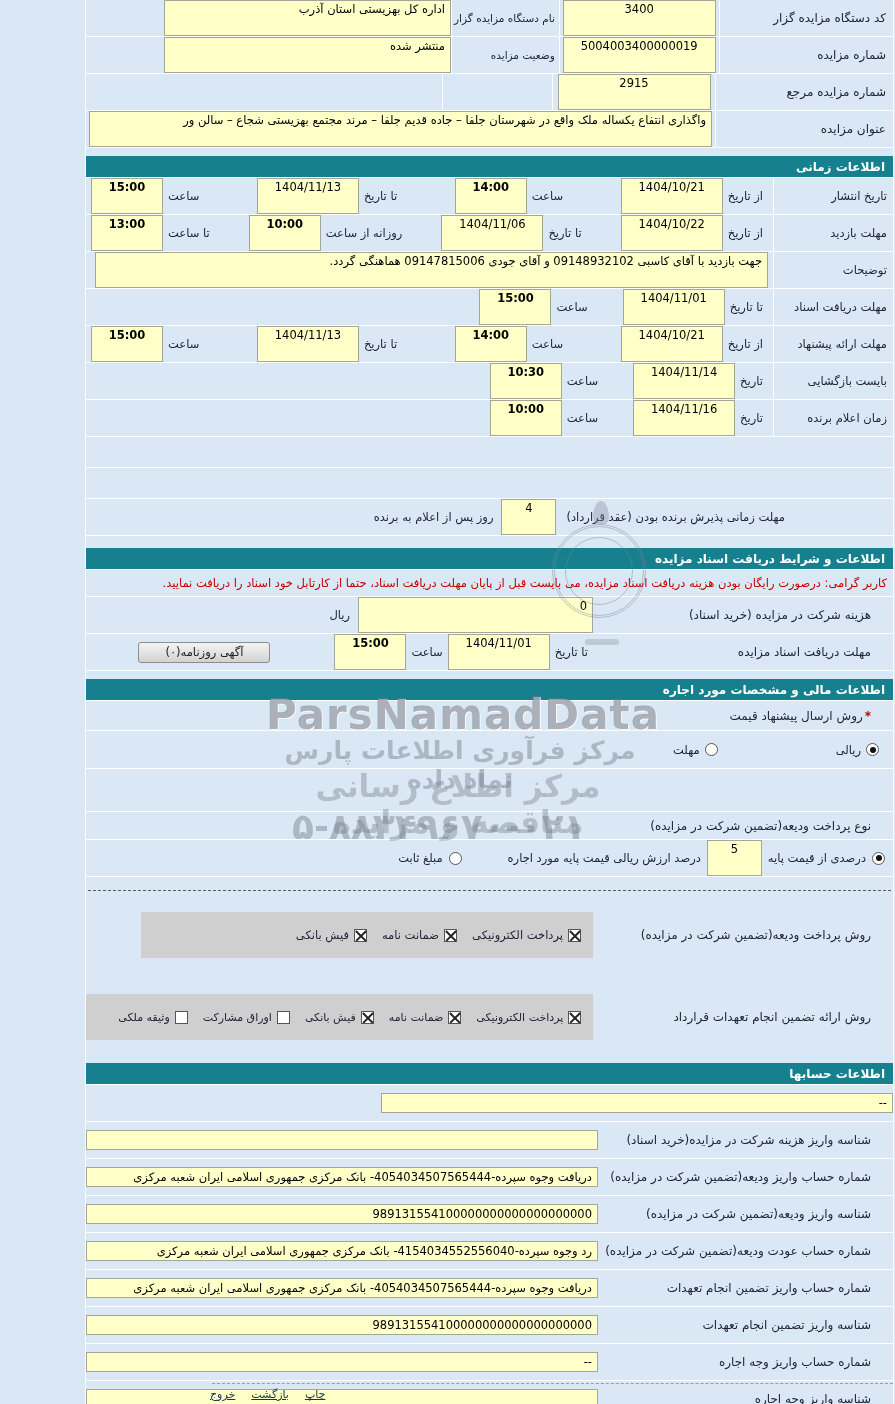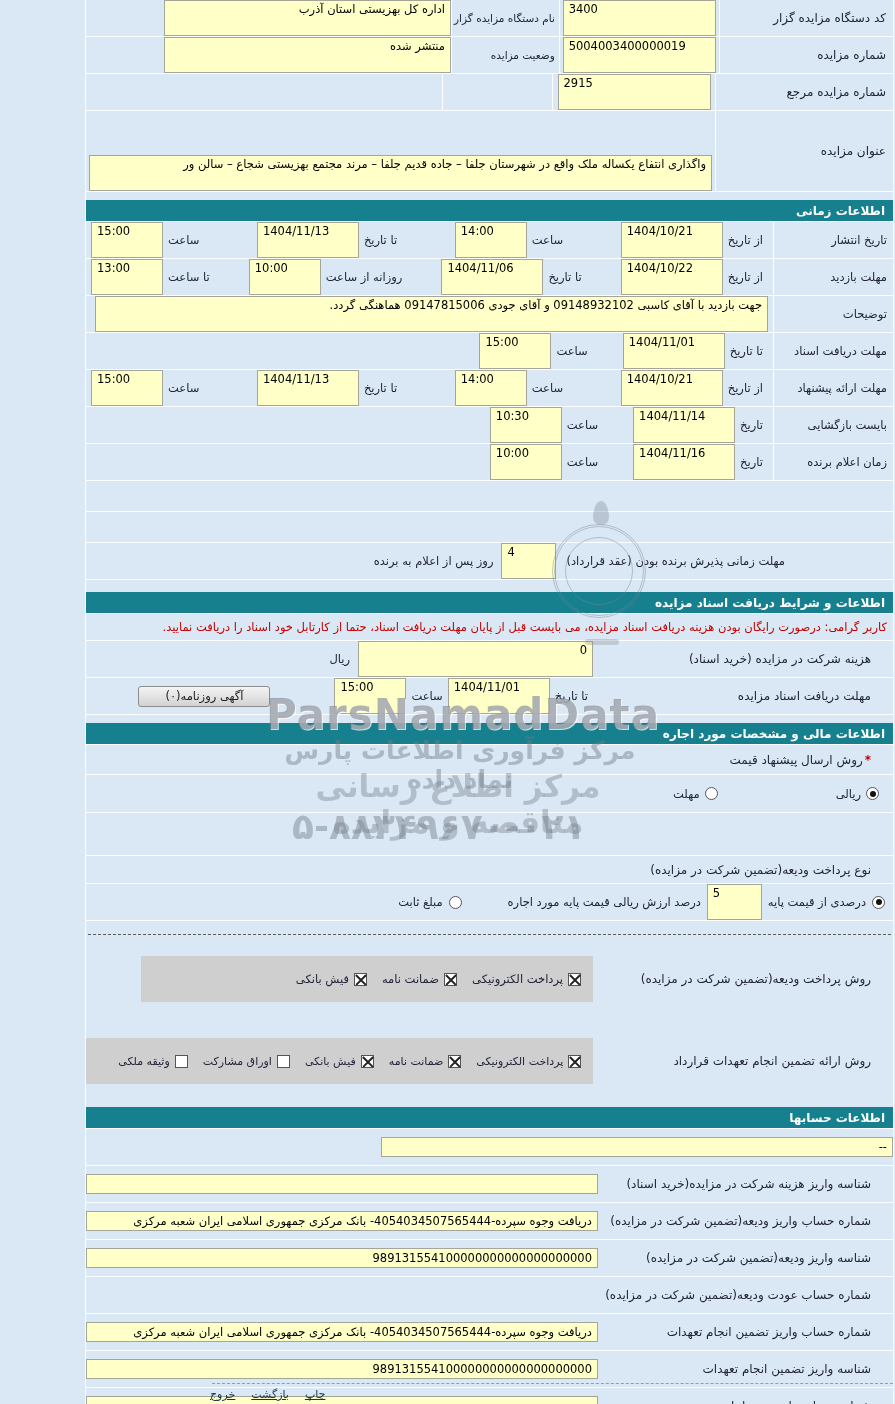--- a/index.html
+++ b/index.html
@@ -14,41 +14,41 @@
   .row { display:flex; align-items:center; border-bottom:1px solid rgba(255,255,255,.95); min-height:28px; position:relative; }
   .cell { align-self:stretch; display:flex; align-items:center; }
   .sec { height:22px; background:#16808f; color:#fff; font-weight:bold; display:flex; align-items:center; padding:0 8px; border-bottom:1px solid #fff; font-size:12px; }
   .mt8 { margin-top:8px; } .mt12 { margin-top:12px; } .mt20 { margin-top:20px; }
 
   .field {
     background:#ffffc8; border:1px solid #a6a698; height:36px; line-height:17px;
     padding:0 5px; overflow:hidden; white-space:nowrap; font-size:11.5px; color:#000;
     text-align:right; flex:none;
   }
-  .ctr { text-align:left; }
+  .ctr { text-align:center; }
 
   
   .t-lbl1 { width:178px; border-left:1px solid #fff; padding-right:7px; }
   .t-val1 { width:163px; border-left:1px solid #fff; justify-content:center; }
   .t-lbl2 { width:110px; border-left:1px solid #fff; padding-right:4px; font-size:10.5px; white-space:nowrap; overflow:hidden; }
   .t-val2 { flex:1; justify-content:flex-end; padding-left:78px; }
   .w153 { width:153px; } .w287 { width:287px; } .w55 { width:55px; } .w235 { width:235px; text-align:right; }
   .t-val-title { flex:1; padding:0 3px; }
-  .t-val-title .field { flex:1;margin-top:44px; }
+  .t-val-title .field { flex:1; }
   .h36 { min-height:36px; }
 
   
   .tm-row { min-height:33px; }
   .tm-lbl { width:120px; border-left:1px solid #fff; padding-right:6px; align-self:stretch; display:flex; align-items:center; font-size:11.5px; }
   .tm-body { flex:1; display:flex; align-items:center; padding:0 5px; }
   .tm-body.spread { justify-content:space-between; }
   .pair { display:flex; align-items:center; }
   .tm-body:not(.spread) .pair { margin-left:30px; }
   .sub { padding:0 5px; white-space:nowrap; font-size:11.5px; }
-  .f-date { width:102px; } .f-time { width:72px; }
+  .f-date { width:102px; } .f-time { width:72px;font-weight:bold; }
   .note-field { flex:1; margin-left:4px; }
 
   .sp { min-height:31px; }
   .winner-row { min-height:29px; padding-right:108px; }
   .winner-row .olab { white-space:nowrap; }
   .gap8 { margin-right:8px; } .gap10 { margin-right:10px; }
 
   
   .lblcell { width:300px; padding-right:22px; align-self:stretch; display:flex; align-items:center; justify-content:flex-start; text-align:right; }
   .warn { min-height:27px; color:#c40000; font-size:11.5px; padding:0 6px; }
@@ -368,20 +368,21 @@
         <div class="row acct-row">
           <div class="cell acct-lbl">شماره حساب واریز ودیعه(تضمین شرکت در مزایده)</div>
           <div class="field acct-field">دریافت وجوه سپرده-4054034507565444- بانک مرکزی جمهوری اسلامی ایران شعبه مرکزی</div>
         </div>
         <div class="row acct-row">
           <div class="cell acct-lbl">شناسه واریز ودیعه(تضمین شرکت در مزایده)</div>
           <div class="field acct-field">989131554100000000000000000000</div>
         </div>
         <div class="row acct-row">
           <div class="cell acct-lbl">شماره حساب عودت ودیعه(تضمین شرکت در مزایده)</div>
+          <div class="field acct-field">رد وجوه سپرده-4154034552556040- بانک مرکزی جمهوری اسلامی ایران شعبه مرکزی</div>
         </div>
         <div class="row acct-row">
           <div class="cell acct-lbl">شماره حساب واریز تضمین انجام تعهدات</div>
           <div class="field acct-field">دریافت وجوه سپرده-4054034507565444- بانک مرکزی جمهوری اسلامی ایران شعبه مرکزی</div>
         </div>
         <div class="row acct-row">
           <div class="cell acct-lbl">شناسه واریز تضمین انجام تعهدات</div>
           <div class="field acct-field">989131554100000000000000000000</div>
         </div>
         <div class="row acct-row">

